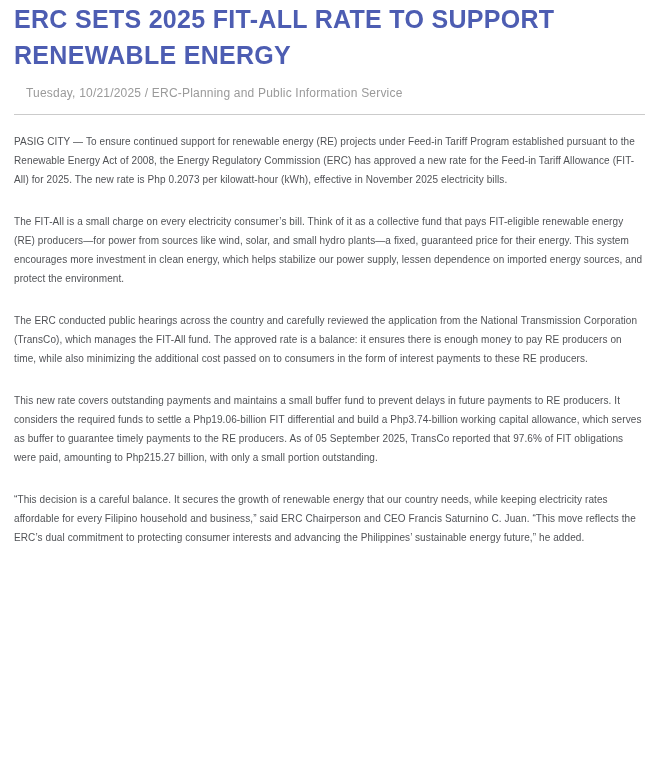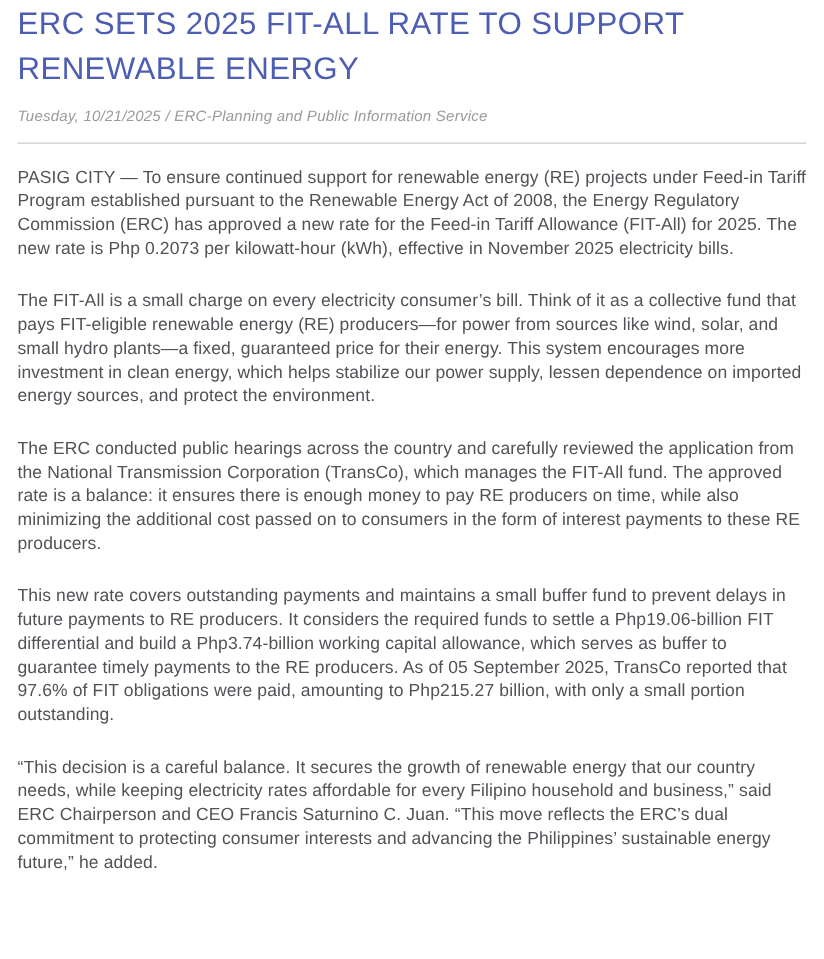--- a/index.html
+++ b/index.html
@@ -22,46 +22,45 @@
     font-family: "Liberation Sans", "DejaVu Sans", sans-serif;
   }
   .page {
     padding: 3px 14px 0 14px;
   }
   h1.article-title {
     margin: -2px 0 0 0;
     color: var(--color-title);
     font-size: 25px;
     line-height: 36px;
-    font-weight: 400;
+    font-weight: 700;
     letter-spacing: 0.3px;
     max-width: 620px;
   }
   p.article-meta {
-    margin: 12px 0 0 0;
+    margin: 12px 0 0 12px;
     color: var(--color-meta-text);
-    font-style: italic;
     font-size: 12px;
     line-height: 16px;
     letter-spacing: 0.2px;
   }
   hr.divider {
     border: none;
     border-top: 1px solid var(--color-divider);
     margin: 13px 0 0 0;
     width: 631px;
   }
   .article-body {
     margin-top: 17px;
     max-width: 633px;
   }
   .article-body p {
     margin: 0 0 23px 0;
     color: var(--color-body-text);
-    font-size: 14px;
+    font-size: 10px;
     line-height: 19px;
     letter-spacing: 0.1px;
   }
 </style>
 </head>
 <body>
 
 <div class="page">
   <h1 class="article-title">ERC SETS 2025 FIT-ALL RATE TO SUPPORT RENEWABLE ENERGY</h1>
 

